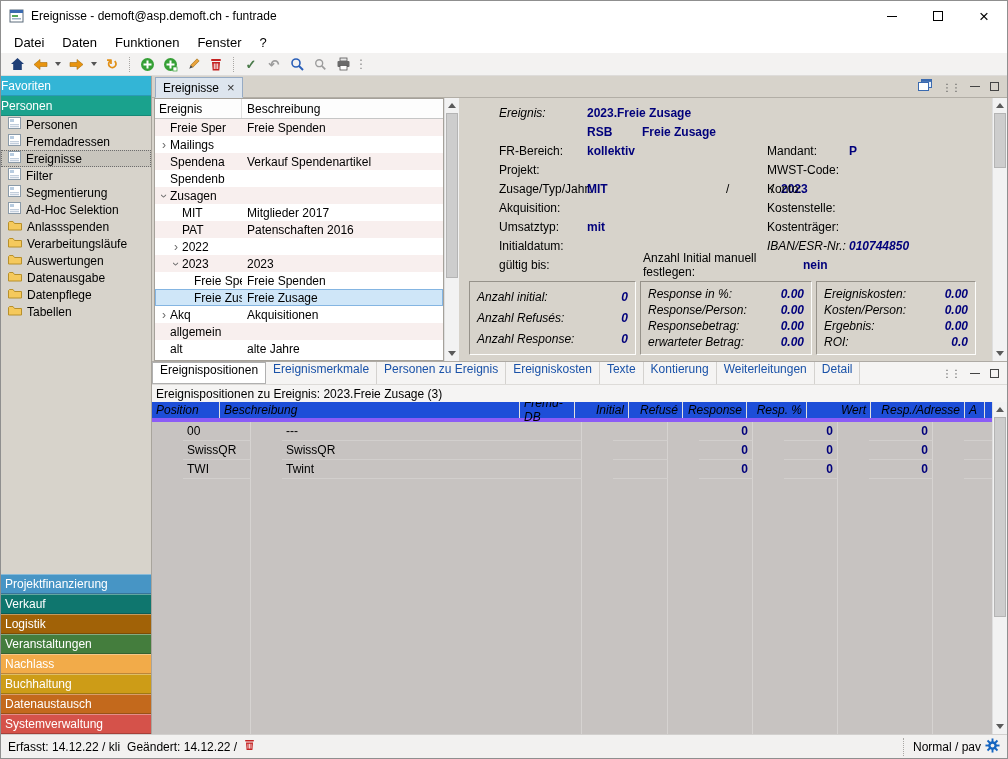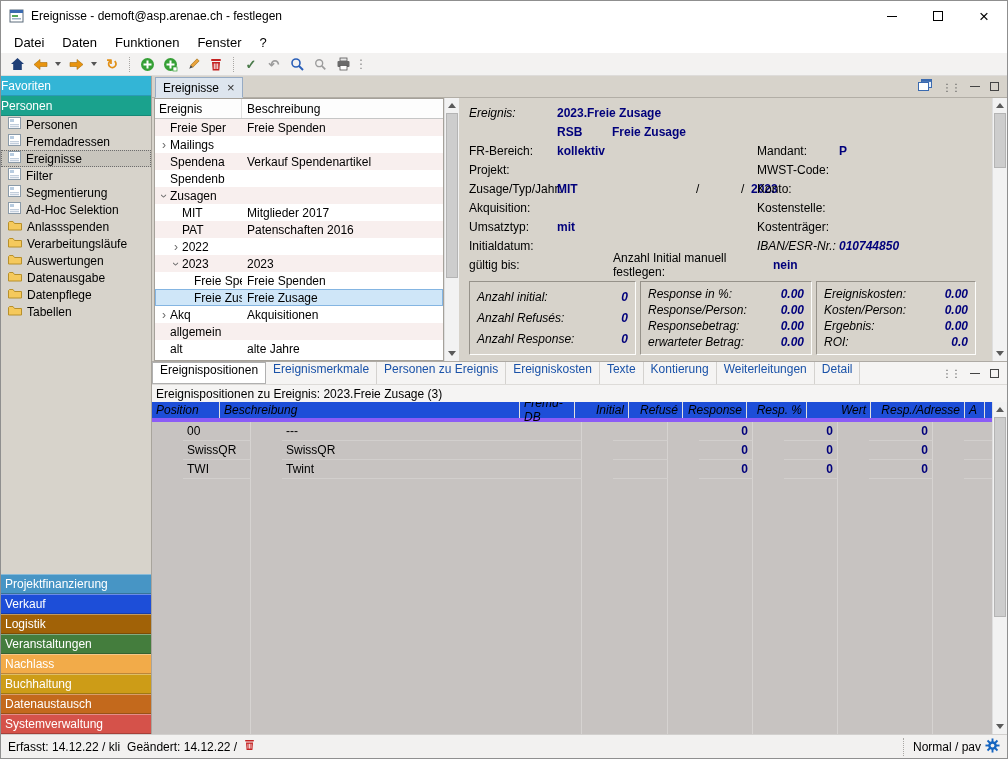--- a/index.html
+++ b/index.html
@@ -75,25 +75,25 @@
   
   .vscroll { width:15px; flex:none; background:#f2f2f2; border-left:1px solid #dedede; display:flex; flex-direction:column; }
   .sarrow { height:15px; flex:none; display:flex; align-items:center; justify-content:center; background:#f2f2f2; }
   .sarrow.up::before { content:""; border-left:4px solid transparent; border-right:4px solid transparent; border-bottom:5px solid #5a5a5a; }
   .sarrow.down::before { content:""; border-left:4px solid transparent; border-right:4px solid transparent; border-top:5px solid #5a5a5a; }
   .strack { flex:1; position:relative; }
   .sthumb { position:absolute; left:1px; right:1px; top:0; background:#cdcdcd; border:1px solid #b4b4b4; }
 
   
   .detail { flex:1; min-width:0; padding:5px 0 0 10px; background:#d7d3cb; overflow:hidden; }
-  .drow { height:19px; display:flex; align-items:center; }
+  .drow { height:19px; display:flex; align-items:center;margin-left:30px; }
   .dlab { width:88px; flex:none; }
   .italic { font-style:italic; }
   .navy { color:#00007b; font-weight:bold; }
-  .dvala { width:200px; flex:none; display:flex; align-items:center; }
+  .dvala { width:180px; flex:none; display:flex; align-items:center; }
   .rlab { width:82px; flex:none; }
   .rval { flex:1; }
   .w55 { width:55px; flex:none; }
   .mitw { width:139px; flex:none; }
   .slw { width:45px; flex:none; }
   .sl2w { width:10px; flex:none; }
   .sp56 { width:56px; flex:none; }
   .mlab { width:160px; flex:none; }
   .boxes { display:flex; gap:4px; margin-top:7px; }
   .dbox { height:74px; background:#d7d3cb; border:1px solid; border-color:#96928a #fdfdfb #fdfdfb #96928a; padding:4px 7px; display:flex; flex-direction:column; justify-content:space-around; }
@@ -137,21 +137,21 @@
 
   <div class="titlebar">
     <span class="app-icon">
       <svg width="16" height="16" viewBox="0 0 16 16">
           <rect x="1" y="2" width="13" height="12" fill="#fff" stroke="#5a6b7a"></rect>
           <rect x="1" y="2" width="13" height="3" fill="#3a6ab0"></rect>
           <rect x="3" y="7" width="6" height="2" fill="#58a858"></rect>
           <rect x="3" y="10" width="9" height="1.5" fill="#9ab0c4"></rect>
         </svg>
     </span>
-    <span class="title-text">Ereignisse - demoft@asp.arenae.ch - festlegen</span>
+    <span class="title-text">Ereignisse - demoft@asp.demoft.ch - funtrade</span>
     <div class="win-controls">
       <div class="win-btn">
           <span class="glyph-min"></span>
         </div>
       <div class="win-btn">
           <span class="glyph-max"></span>
         </div>
       <div class="win-btn">
           <span class="glyph-close"></span>
         </div>
@@ -338,21 +338,21 @@
       <div class="sb-item">
         <span><svg width="14" height="11" viewBox="0 0 14 11">
               <path d="M0.5 2.5 V10 H13.5 V3.5 H6.5 L5 1.5 H1.5 Z" fill="#f5c95c" stroke="#b8902a"></path>
             </svg></span>
         <span>Tabellen</span>
       </div>
 
       <div class="sb-spacer"></div>
 
       <div class="sb-module" style="background:#4795c5">Projektfinanzierung</div>
-      <div class="sb-module" style="background:#1d4ed8">Verkauf</div>
+      <div class="sb-module" style="background:#0f766e">Verkauf</div>
       <div class="sb-module" style="background:#a16207">Logistik</div>
       <div class="sb-module" style="background:#447d3d">Veranstaltungen</div>
       <div class="sb-module" style="background:#f2ab49">Nachlass</div>
       <div class="sb-module" style="background:#cd9c17">Buchhaltung</div>
       <div class="sb-module" style="background:#c3691c">Datenaustausch</div>
       <div class="sb-module" style="background:#d5524a">Systemverwaltung</div>
     </div>
 
     <div class="main">
 

